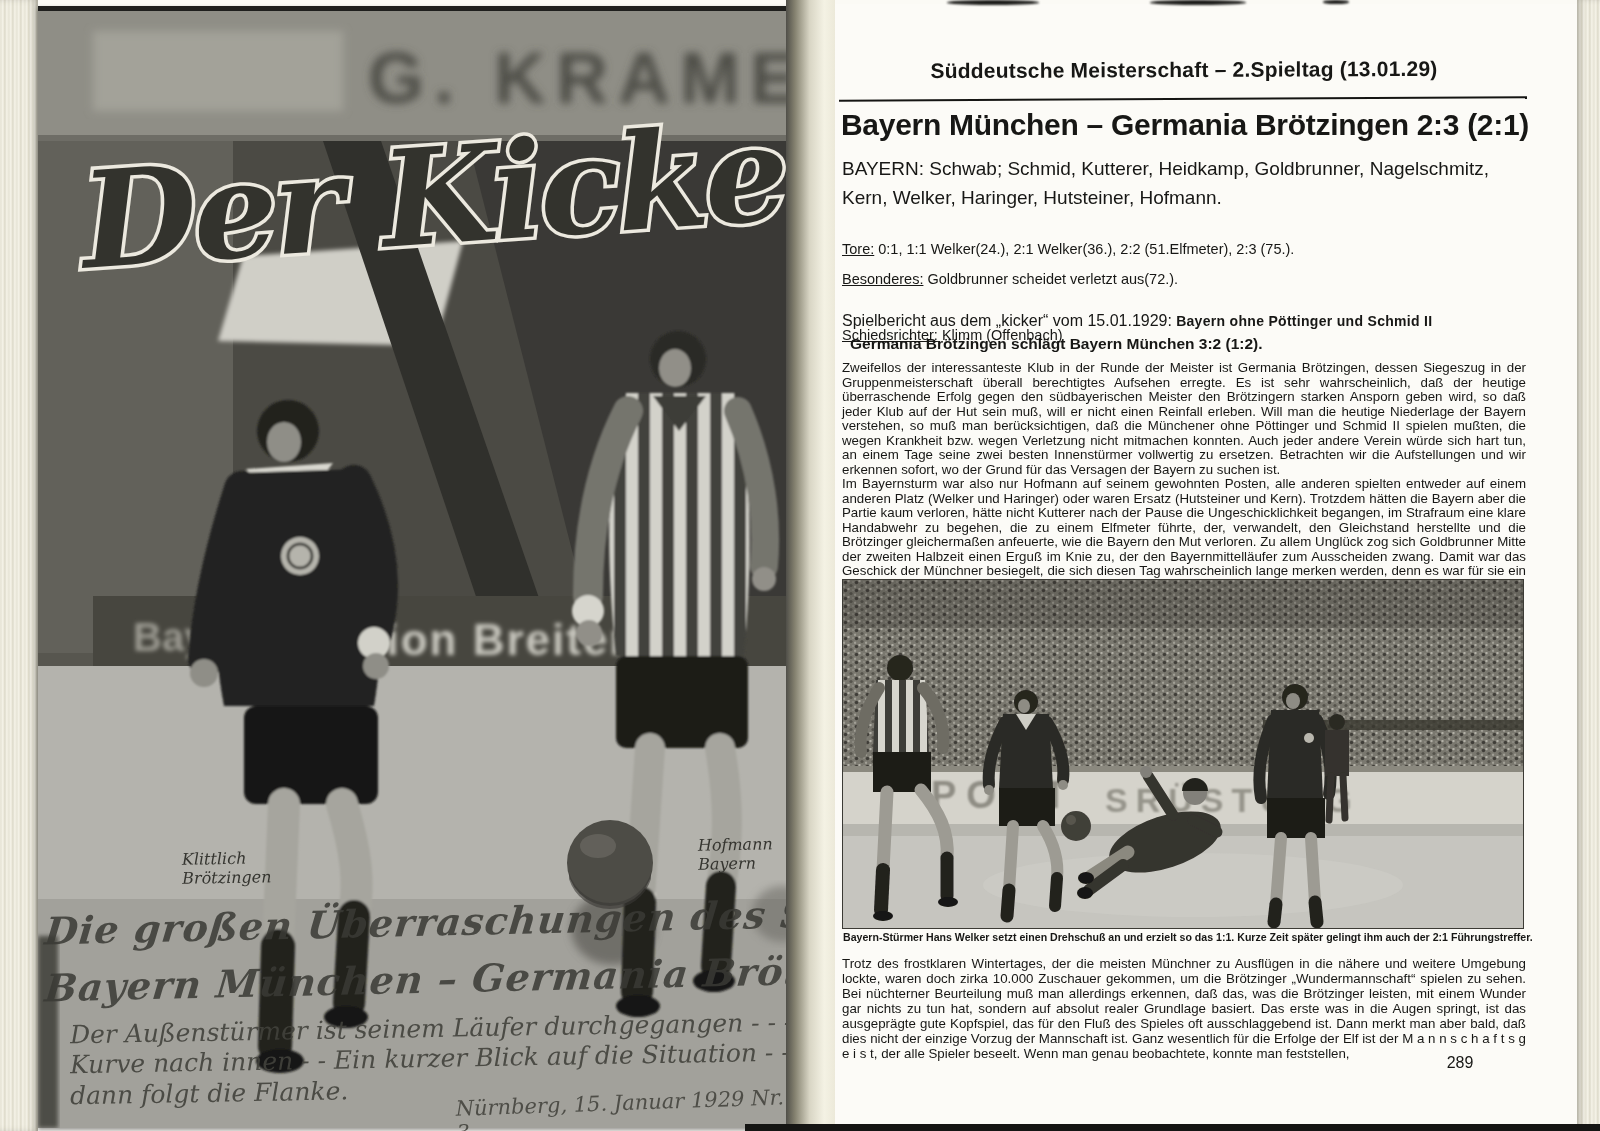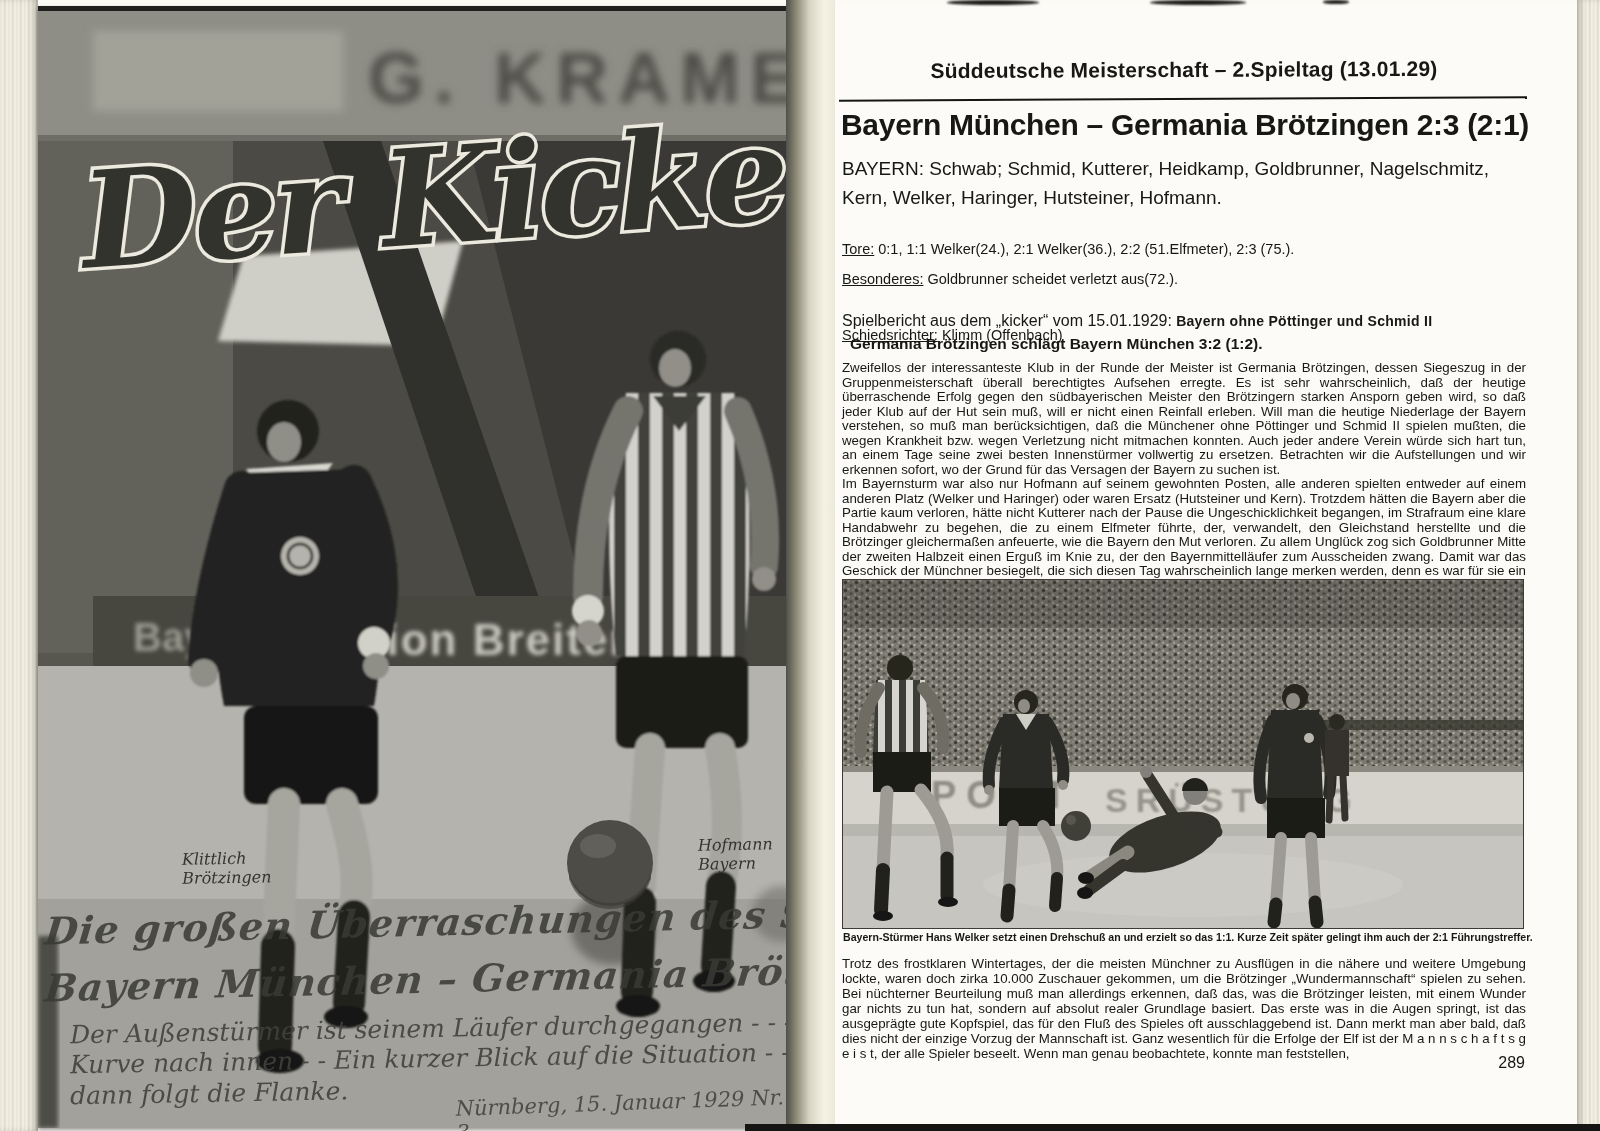--- a/index.html
+++ b/index.html
@@ -59,21 +59,21 @@
 
   .rp-photo{position:absolute;left:8px;top:576px;width:680px;height:348px;background:#7a786f;
             outline:1px solid #3c3b35;}
   .rp-photo svg{position:absolute;left:0;top:0;width:100%;height:100%;}
   .rp-caption{position:absolute;left:8px;top:927px;width:690px;white-space:nowrap;overflow:hidden;
               font-size:10.6px;}
   .rp-caption .cap{font-weight:bold;}
   .rp-caption .credit{font-style:italic;font-size:9.5px;color:#3e3e3a;}
   .rp-closing{position:absolute;left:7px;top:952px;width:684px;font-size:13.3px;line-height:15px;
               text-align:justify;}
-  .rp-pagenum{position:absolute;left:560px;top:1050px;width:130px;text-align:right;font-size:16px;}
+  .rp-pagenum{position:absolute;left:560px;top:1050px;width:130px;text-align:center;font-size:16px;}
 
   
   .smudge{position:absolute;background:#1d1d1b;border-radius:45%;filter:blur(1px);}
   .sm1{left:947px;top:0;width:92px;height:5px;}
   .sm2{left:1150px;top:0;width:96px;height:5px;}
   .sm3{left:1323px;top:0;width:26px;height:4px;}
   .bottom-strip{position:absolute;left:745px;top:1124px;width:855px;height:7px;background:#151513;}
 </style>
 </head>
 <body>

